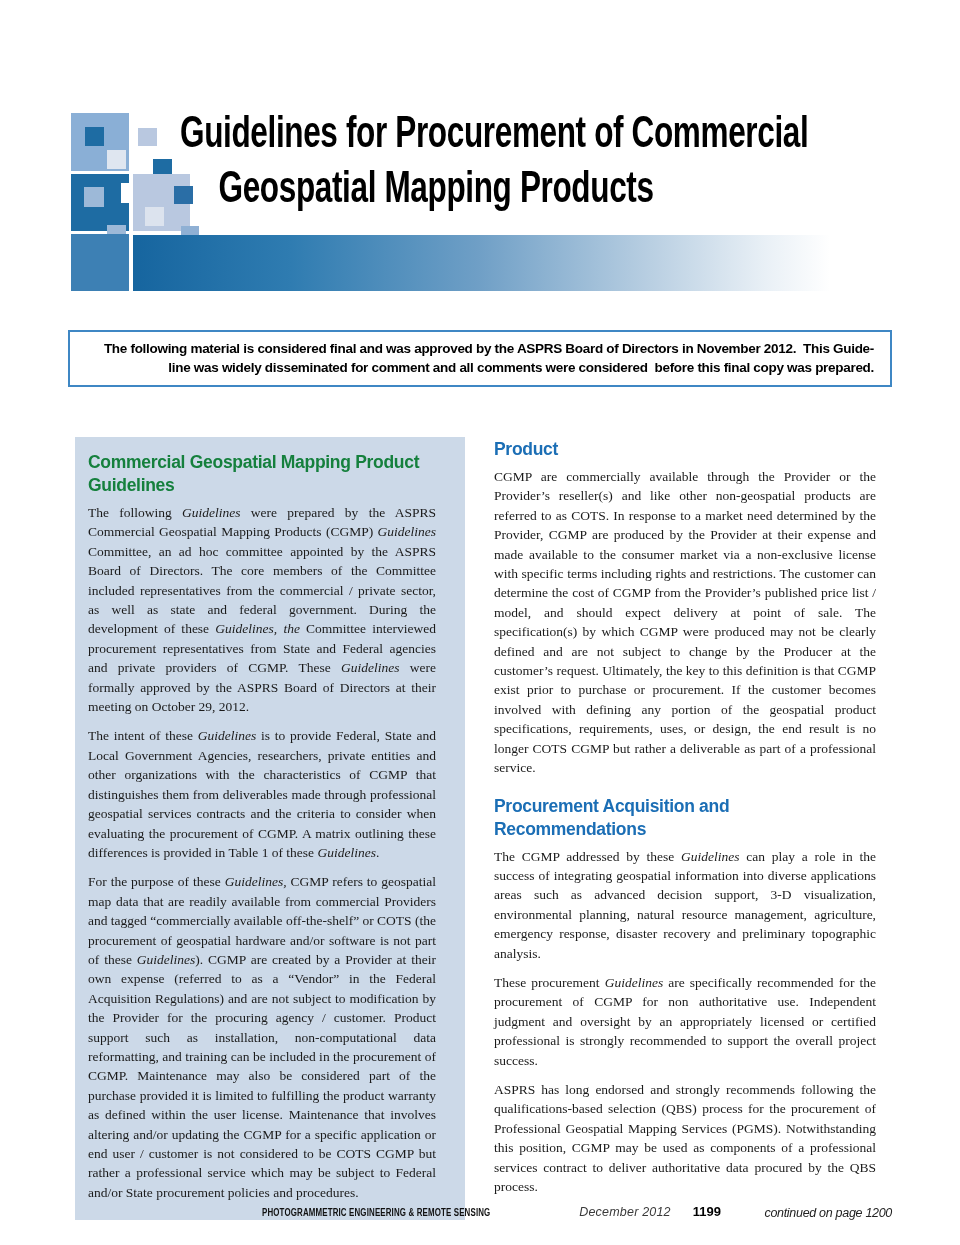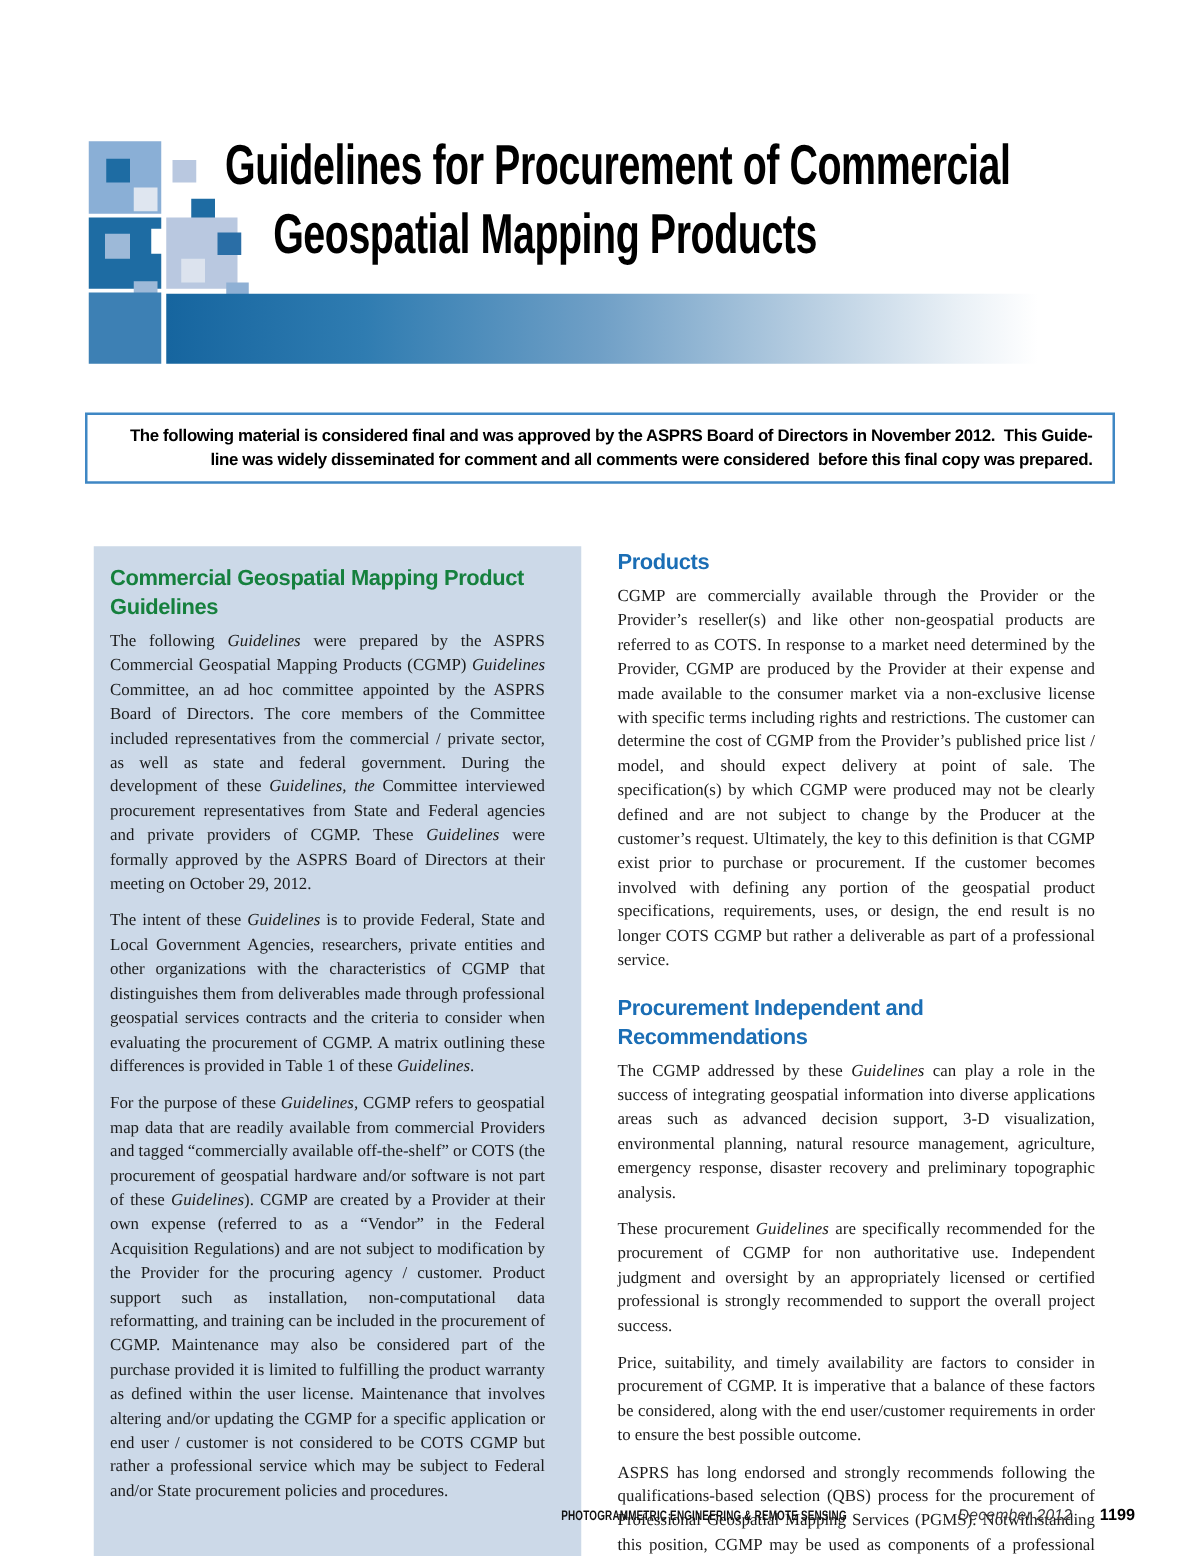--- a/index.html
+++ b/index.html
@@ -66,21 +66,21 @@
   .continued{
     text-align:right;
     font-family:"Liberation Sans",sans-serif;
     font-style:italic;font-size:12.5px;
     letter-spacing:-0.3px;
     margin-top:1px;color:#222;
   }
   
   .footer{
     position:absolute;left:75px;top:1204px;width:833px;
-    display:flex;justify-content:flex-end;align-items:baseline;
+    display:flex;justify-content:center;align-items:baseline;
   }
   .journal-name{
     font-family:"Liberation Sans",sans-serif;
     font-weight:bold;font-size:11px;letter-spacing:0.2px;
     transform:scaleX(0.72);transform-origin:0 50%;
     white-space:pre;color:#111;
   }
   .footer-right{display:flex;align-items:baseline;gap:22px;}
   .issue-date{
     font-family:"Liberation Sans",sans-serif;
@@ -131,31 +131,30 @@
       <span class="hline">Commercial Geospatial Mapping Product</span>
       <span class="hline">Guidelines</span>
     </h2>
     <p class="body">The following <i>Guidelines</i> were prepared by the ASPRS Commercial Geospatial Mapping Products (CGMP) <i>Guidelines</i> Committee, an ad hoc committee appointed by the ASPRS Board of Directors. The core members of the Committee included representatives from the commercial / private sector, as well as state and federal government. During the development of these <i>Guidelines, the</i> Committee interviewed procurement representatives from State and Federal agencies and private providers of CGMP. These <i>Guidelines</i> were formally approved by the ASPRS Board of Directors at their meeting on October 29, 2012.</p>
     <p class="body">The intent of these <i>Guidelines</i> is to provide Federal, State and Local Government Agencies, researchers, private entities and other organizations with the characteristics of CGMP that distinguishes them from deliverables made through professional geospatial services contracts and the criteria to consider when evaluating the procurement of CGMP. A matrix outlining these differences is provided in Table 1 of these <i>Guidelines</i>.</p>
     <p class="body">For the purpose of these <i>Guidelines,</i> CGMP refers to geospatial map data that are readily available from commercial Providers and tagged “commercially available off-the-shelf” or COTS (the procurement of geospatial hardware and/or software is not part of these <i>Guidelines</i>). CGMP are created by a Provider at their own expense (referred to as a “Vendor” in the Federal Acquisition Regulations) and are not subject to modification by the Provider for the procuring agency / customer. Product support such as installation, non-computational data reformatting, and training can be included in the procurement of CGMP. Maintenance may also be considered part of the purchase provided it is limited to fulfilling the product warranty as defined within the user license. Maintenance that involves altering and/or updating the CGMP for a specific application or end user / customer is not considered to be COTS CGMP but rather a professional service which may be subject to Federal and/or State procurement policies and procedures.</p>
   </div>
 
   <div class="col-right">
     <h2>
-      <span class="hline">Products</span>
+      <span class="hline">Product</span>
     </h2>
     <p class="body">CGMP are commercially available through the Provider or the Provider’s reseller(s) and like other non-geospatial products are referred to as COTS. In response to a market need determined by the Provider, CGMP are produced by the Provider at their expense and made available to the consumer market via a non-exclusive license with specific terms including rights and restrictions. The customer can determine the cost of CGMP from the Provider’s published price list / model, and should expect delivery at point of sale. The specification(s) by which CGMP were produced may not be clearly defined and are not subject to change by the Producer at the customer’s request. Ultimately, the key to this definition is that CGMP exist prior to purchase or procurement. If the customer becomes involved with defining any portion of the geospatial product specifications, requirements, uses, or design, the end result is no longer COTS CGMP but rather a deliverable as part of a professional service.</p>
 
     <h2 class="second">
-      <span class="hline">Procurement Independent and</span>
+      <span class="hline">Procurement Acquisition and</span>
       <span class="hline">Recommendations</span>
     </h2>
     <p class="body">The CGMP addressed by these <i>Guidelines</i> can play a role in the success of integrating geospatial information into diverse applications areas such as advanced decision support, 3-D visualization, environmental planning, natural resource management, agriculture, emergency response, disaster recovery and preliminary topographic analysis.</p>
     <p class="body">These procurement <i>Guidelines</i> are specifically recommended for the procurement of CGMP for non authoritative use. Independent judgment and oversight by an appropriately licensed or certified professional is strongly recommended to support the overall project success.</p>
-    <p class="body">Price, suitability, and timely availability are factors to consider in procurement of CGMP. It is imperative that a balance of these factors be considered, along with the end user/customer requirements in order to ensure the best possible outcome.</p>
     <p class="body">ASPRS has long endorsed and strongly recommends following the qualifications-based selection (QBS) process for the procurement of Professional Geospatial Mapping Services (PGMS). Notwithstanding this position, CGMP may be used as components of a professional services contract to deliver authoritative data procured by the QBS process.</p>
     <div class="continued">continued on page 1200</div>
   </div>
 
 </div>
 
 <div class="footer">
   <span class="journal-name">PHOTOGRAMMETRIC ENGINEERING &amp; REMOTE SENSING</span>
   <span class="footer-right">
     <span class="issue-date">December 2012</span>

